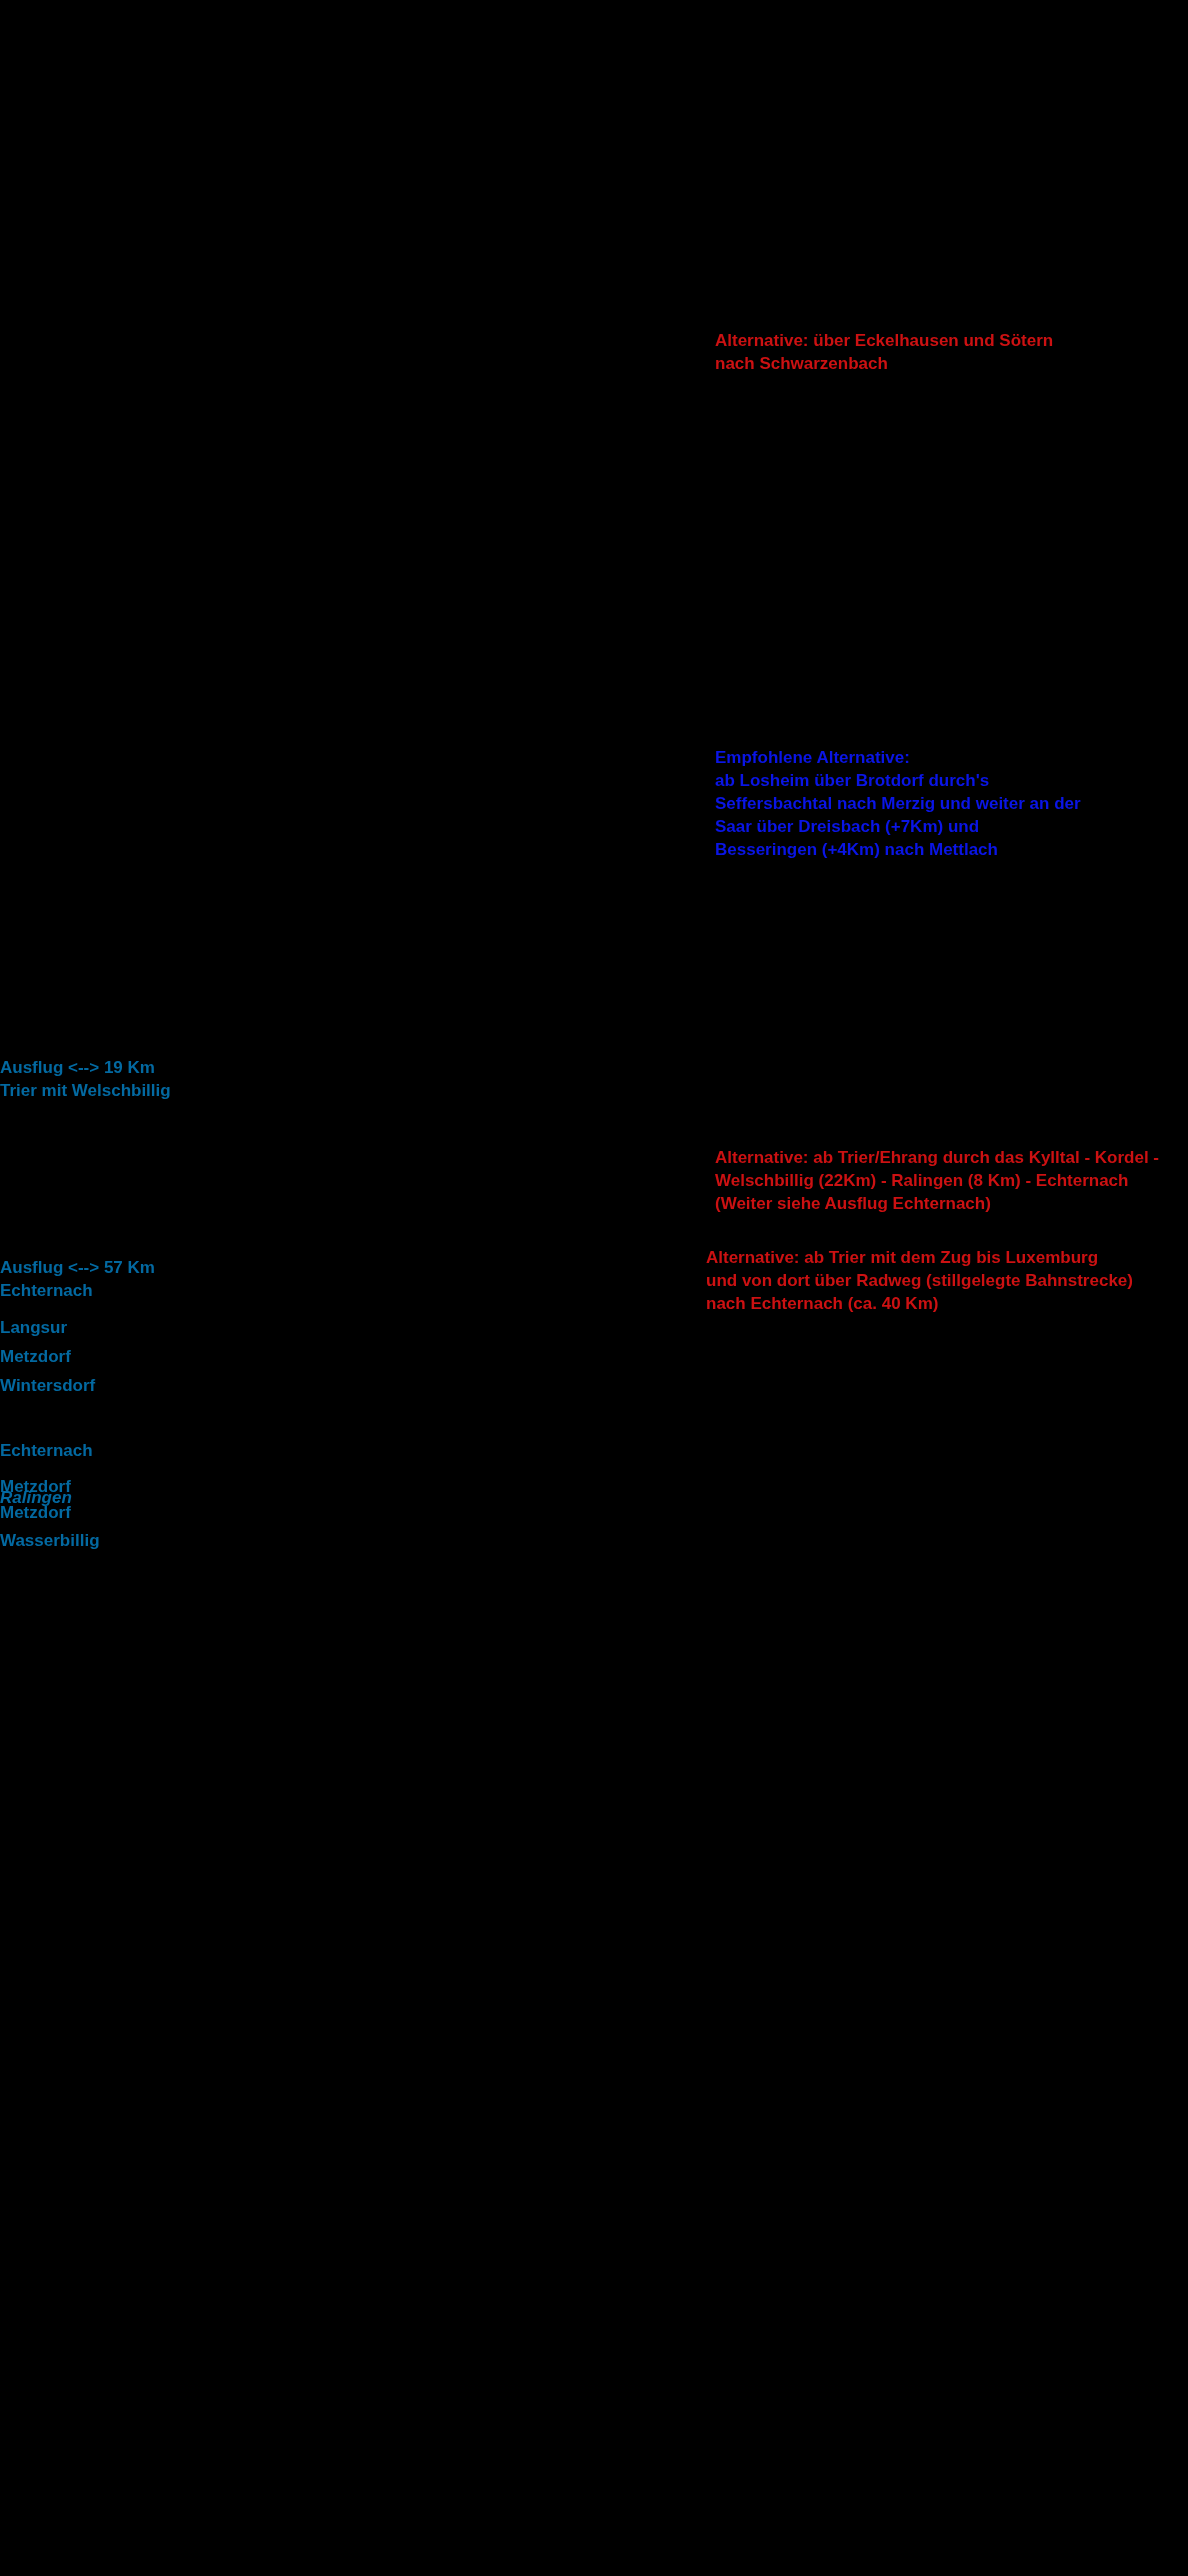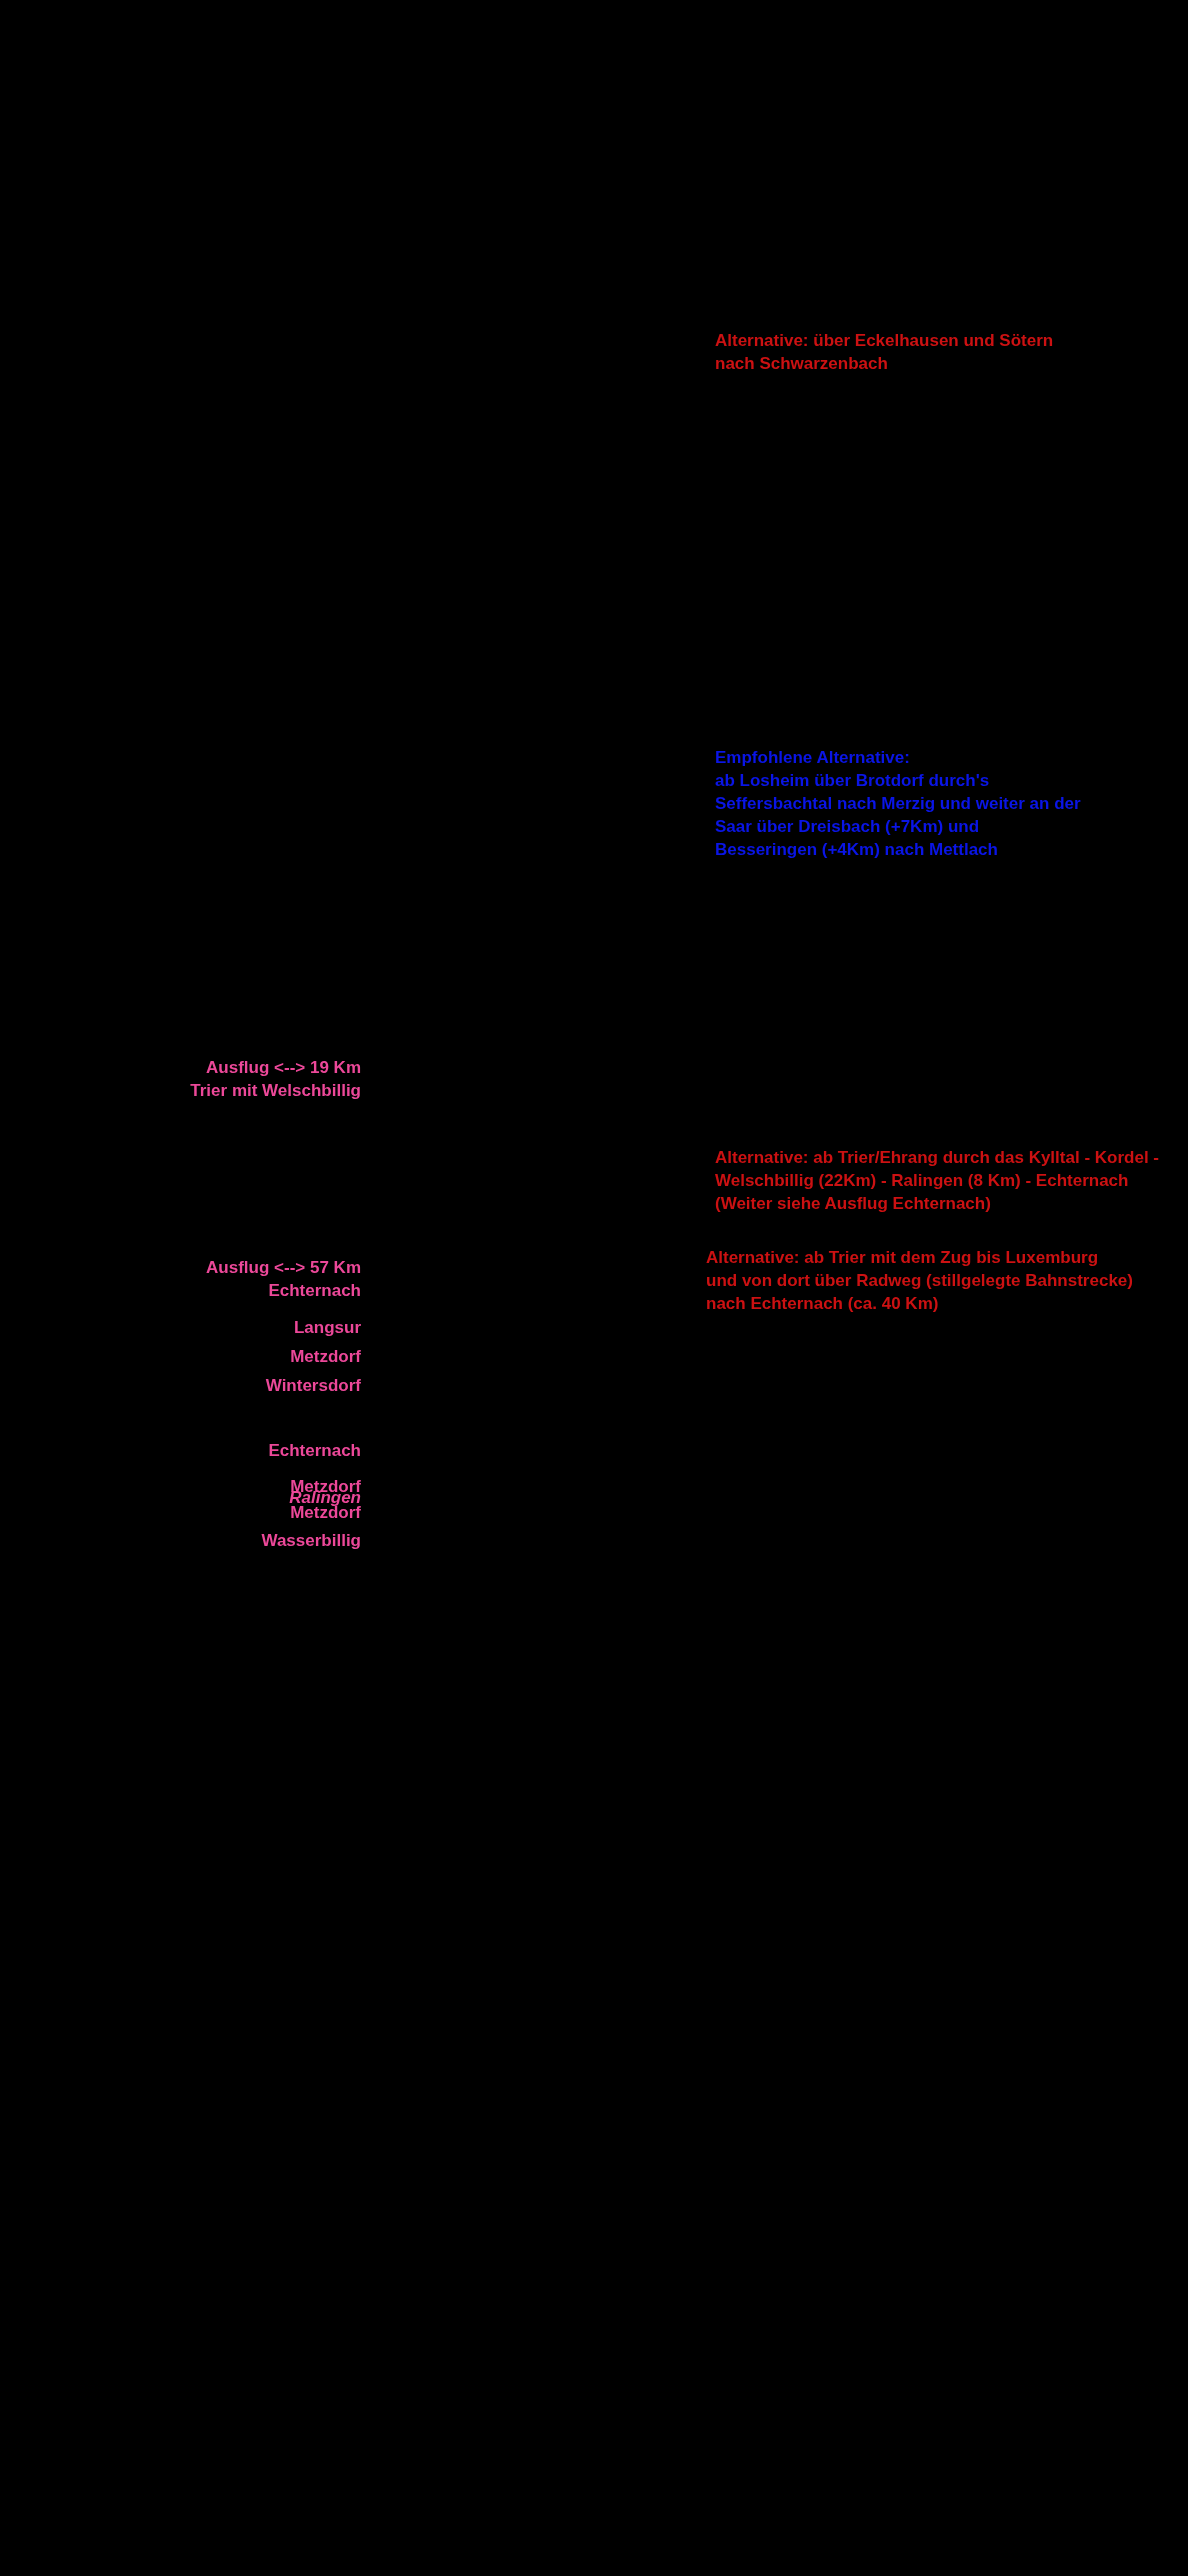--- a/index.html
+++ b/index.html
@@ -23,25 +23,25 @@
     line-height: 23px;
     white-space: nowrap;
     text-align: left;
   }
   .note.red  { color: #cc1112; }
   .note.blue { color: #0a15e6; }
   .route-label {
     position: absolute;
     left: 0;
     width: 361px;
-    text-align: right;
+    text-align: left;
     font-size: 17px;
     line-height: 23px;
     white-space: nowrap;
-    color: #ec4899;
+    color: #0369a1;
   }
 </style>
 </head>
 <body>
 
 <div class="canvas">
 
   <div class="note red" style="left:715px; top:329px;">
     <div>Alternative: über Eckelhausen und Sötern</div>
     <div>nach Schwarzenbach</div>

